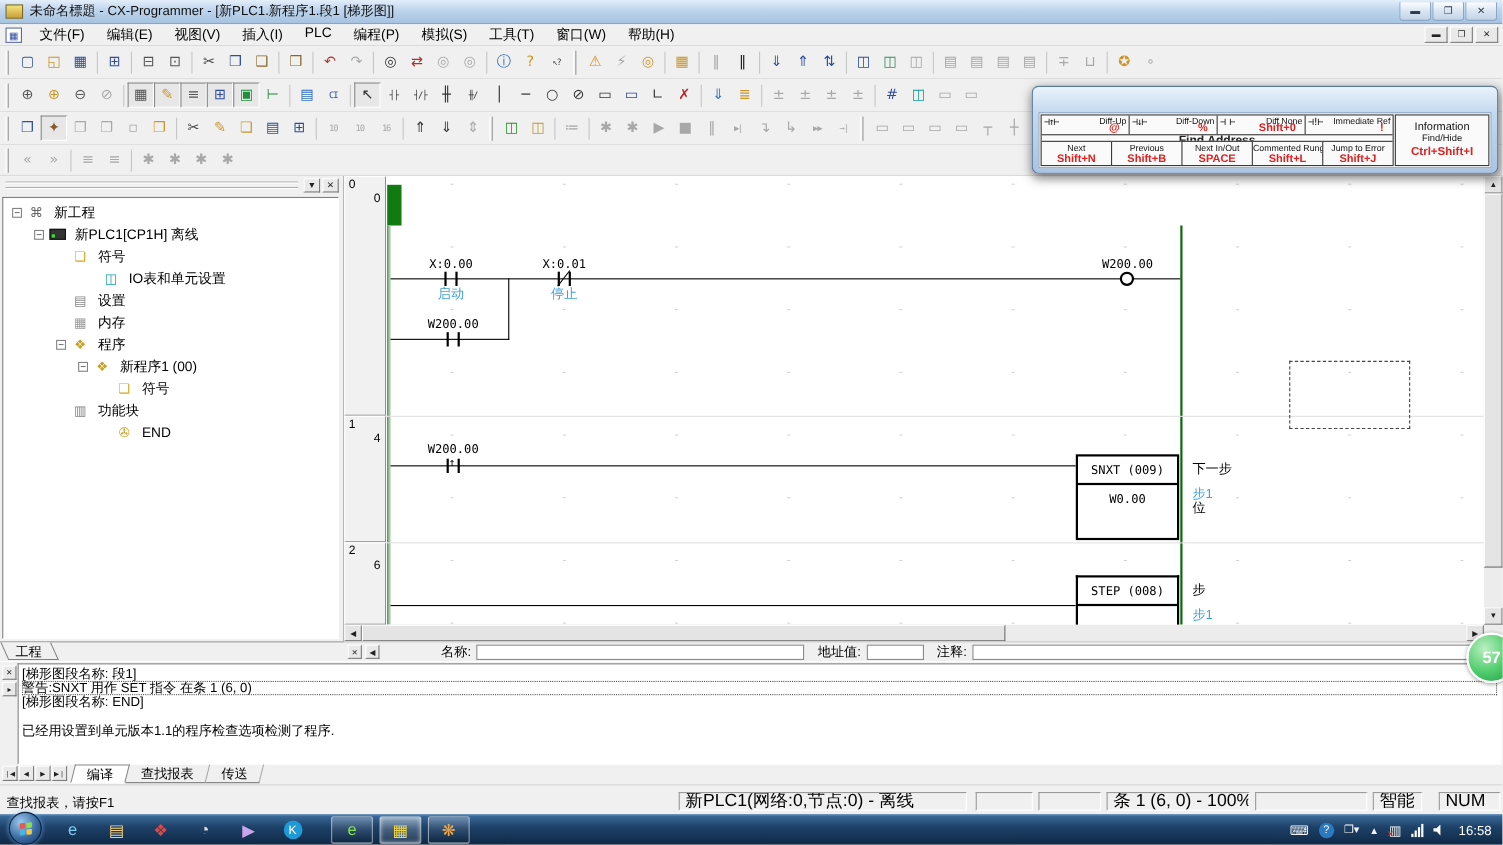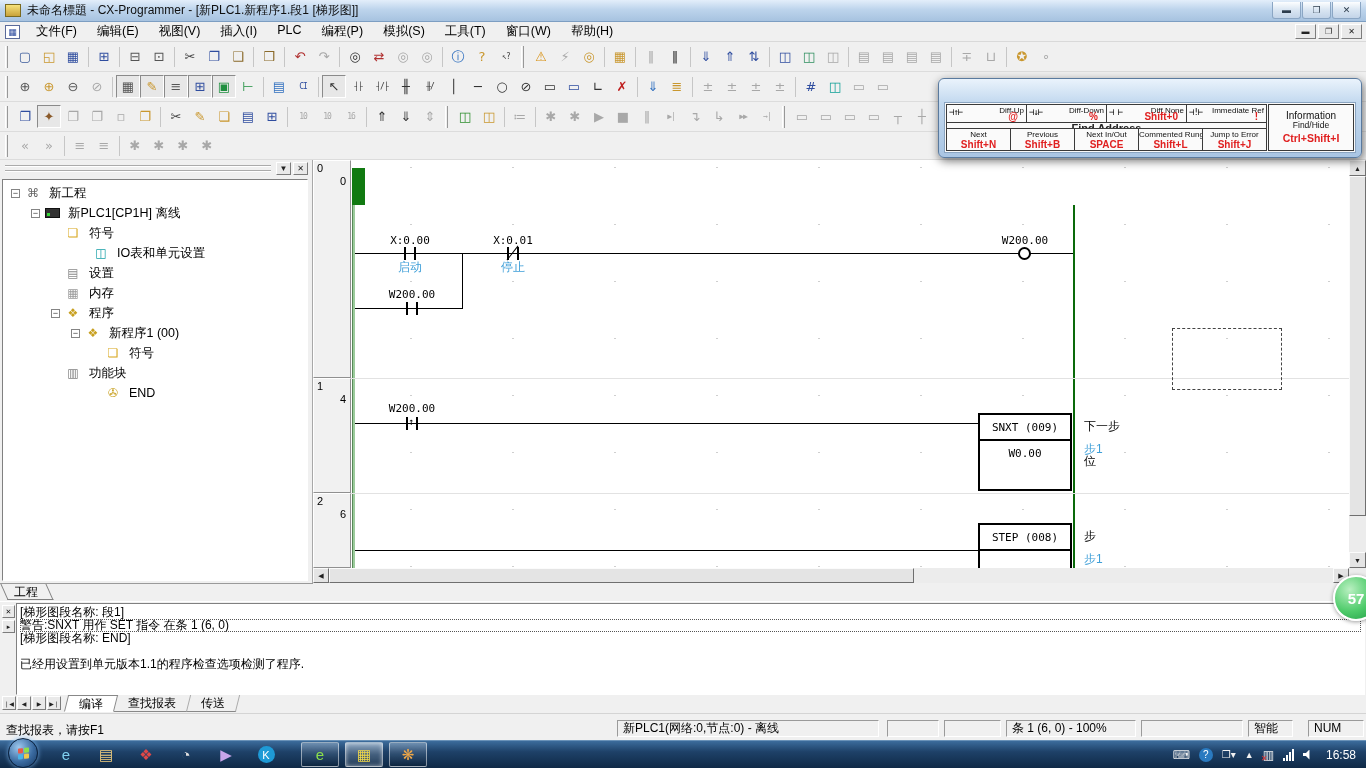--- a/index.html
+++ b/index.html
@@ -112,21 +112,21 @@
   .out-line.sel{outline:1px dotted #555;outline-offset:-1px}
   #out-tabs{position:absolute;left:0;right:0;bottom:1px;height:17px;display:flex;align-items:stretch;padding-left:2px}
   .ot-nav{width:14px;height:14px;margin-top:1px;background:#e9e9e9;border:1px solid;border-color:#fff #7c7c7c #7c7c7c #fff;font-size:6px;display:flex;align-items:center;justify-content:center;margin-right:1px;color:#222}
   .out-tab{padding:0 12px;font-size:12px;line-height:16px;border-bottom:1px solid #888;border-right:1px solid #aaa;transform:skewX(-14deg)}
   .out-tab span{display:inline-block;transform:skewX(14deg)}
   .out-tab.act{background:#fff;border:1px solid #888;border-bottom:1px solid #fff}
 
   
   #statusbar{position:absolute;left:0;top:713px;right:0;height:27px;background:#f0f0f0;border-top:1px solid #d4d4d4}
   .sb-help{position:absolute;left:6px;top:8px;font-size:12px}
-  .sp{position:absolute;top:6px;height:17px;border:1px solid;border-color:#9a9a9a #fff #fff #9a9a9a;background:#f0f0f0;font-size:12px;line-height:15px;padding:0 5px;overflow:hidden;white-space:nowrap}
+  .sp{position:absolute;top:6px;height:17px;border:1px solid;border-color:#9a9a9a #fff #fff #9a9a9a;background:#f0f0f0;font-size:16px;line-height:15px;padding:0 5px;overflow:hidden;white-space:nowrap}
 
   
   #taskbar{position:absolute;left:0;top:740px;right:0;height:28px;background:linear-gradient(#3c6c9c,#1e4168 40%,#0f2946);border-top:1px solid #6a92b8;display:flex;align-items:center}
   #start-orb{width:30px;height:30px;margin:-3px 8px 0 8px;border-radius:50%;background:radial-gradient(circle at 35% 30%,#9dc9ef,#3a6aa0 55%,#16375e);border:1px solid #0c2340;box-shadow:0 0 5px rgba(130,190,250,.8);display:flex;align-items:center;justify-content:center;flex:none}
   .flag{width:11px;height:11px;display:grid;grid-template-rows:1fr 1fr;grid-template-columns:1fr 1fr;gap:1px;transform:skewY(-6deg)}
   .flag i{border-radius:1px}
   .flag i:nth-child(1){background:#e85a4a}.flag i:nth-child(2){background:#8ce04a}.flag i:nth-child(3){background:#4ab4e8}.flag i:nth-child(4){background:#f0c84a}
   .tb-ico{width:36px;height:26px;display:flex;align-items:center;justify-content:center;font-size:15px;margin:0 2px;flex:none}
   .tb-ico.badge span{width:17px;height:17px;border-radius:50%;background:#1e9ad6;color:#fff;font-size:11px;display:flex;align-items:center;justify-content:center}
   .tb-app{width:38px;height:25px;border:1px solid rgba(255,255,255,.5);border-radius:2px;background:linear-gradient(rgba(255,255,255,.28),rgba(255,255,255,.08) 50%,rgba(0,0,0,.12));margin:0 3px;display:flex;align-items:center;justify-content:center;font-size:15px;flex:none}
@@ -741,20 +741,30 @@
     <div id="hs-left" class="sb-btn">◀</div>
     <div id="hs-thumb"></div>
     <div id="hs-right" class="sb-btn">▶</div>
   </div>
   <div id="sb-corner"></div>
 </div>
 
 <div id="bottombar">
   <div id="ptab-zone">
     <div class="ptab"><i></i><span>工程</span></div>
+  </div>
+  <div id="editbar">
+    <div class="eb-btn">✕</div>
+    <div class="eb-btn">◀</div>
+    <span class="eb-label" style="margin-left:56px">名称:</span>
+    <input class="eb-input" style="width: 298px;">
+    <span class="eb-label" style="margin-left:12px">地址值:</span>
+    <input class="eb-input" style="width: 52px;">
+    <span class="eb-label" style="margin-left:12px">注释:</span>
+    <input class="eb-input" style="flex: 1 1 0%; margin-right: 8px;">
   </div>
 </div>
 
 <div id="output">
   <div id="out-strip">
     <div class="eb-btn" style="margin:0 0 2px 1px">✕</div>
     <div class="eb-btn" style="margin:0 0 0 1px">▸</div>
   </div>
   <div id="out-text">
       <div class="out-line">[梯形图段名称: 段1]</div>

